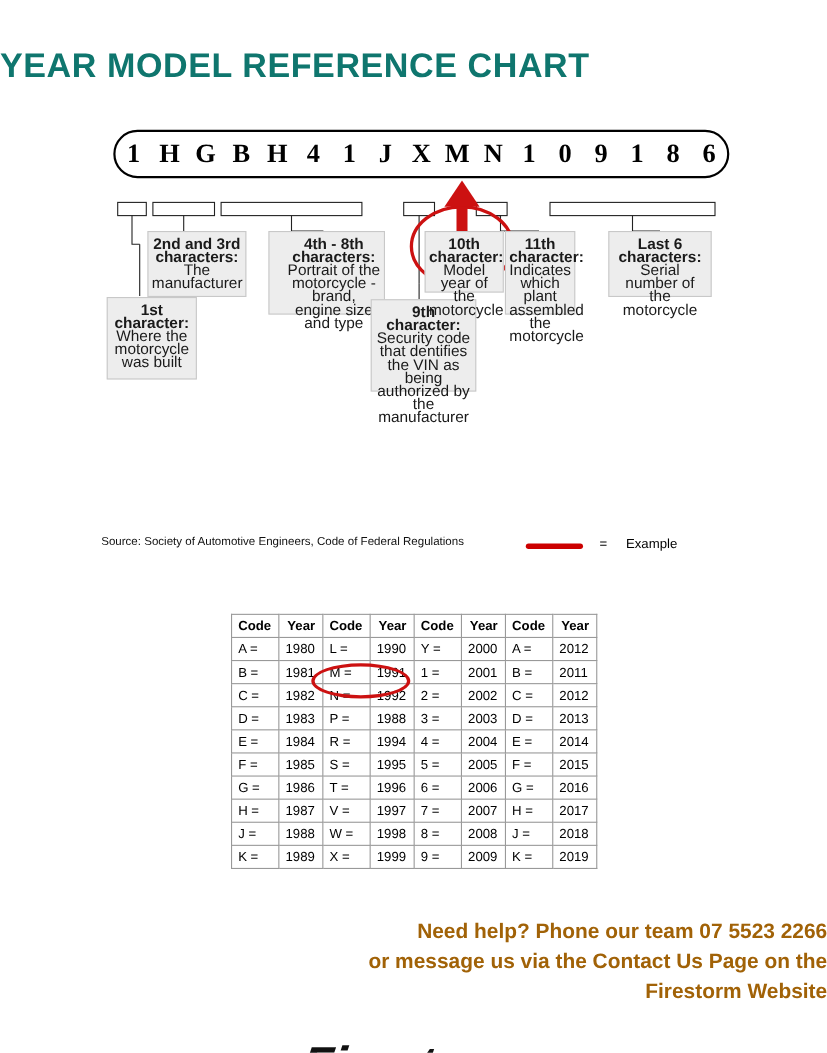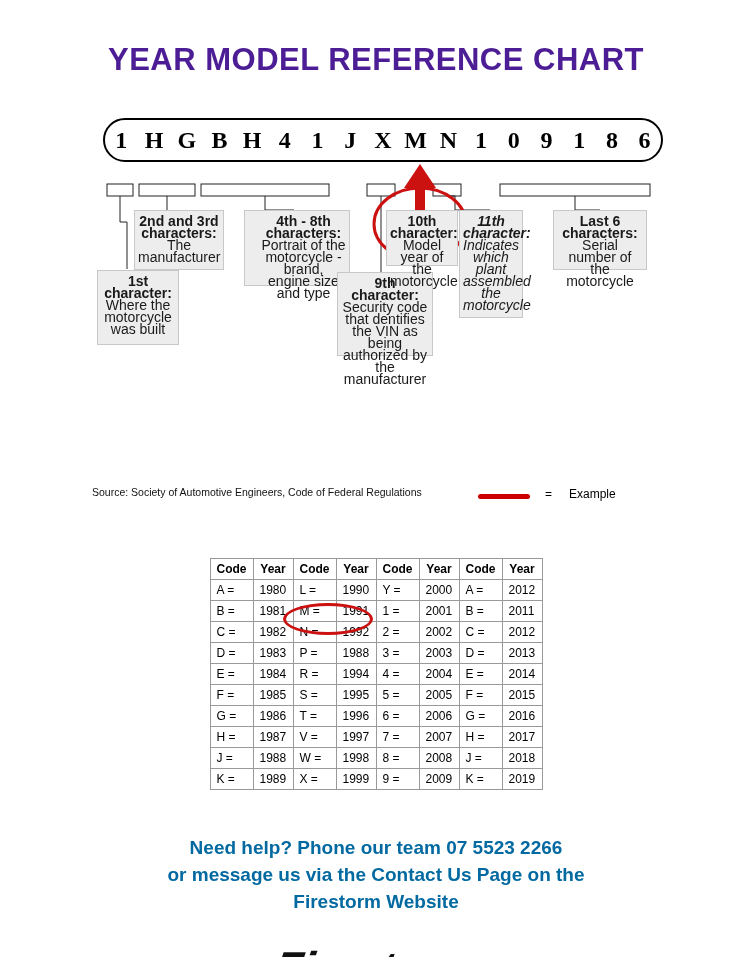--- a/index.html
+++ b/index.html
@@ -11,26 +11,26 @@
     height: 957px;
     background: #ffffff;
     font-family: "Liberation Sans", sans-serif;
     color: #000000;
     position: relative;
     overflow: hidden;
   }
 
   
   .title {
-    text-align: center;
+    text-align: left;
     font-size: 31px;
     font-weight: bold;
     letter-spacing: 0.5px;
     margin-top: 42px;
-    color: #4c1d95;
+    color: #0f766e;
   }
 
   
   .vin-wrap {
     position: relative;
     width: 752px;
     height: 60px;
     margin-top: 40px;
   }
   .vin-box {
@@ -136,45 +136,45 @@
   table.year-table th,
   table.year-table td {
     border: 1px solid #999;
     padding: 3px 6px;
     height: 19px;
     box-sizing: border-box;
   }
   table.year-table th {
     font-weight: bold;
     font-size: 12px;
-    text-align: center;
+    text-align: right;
     background: #fff;
   }
   td.code-col { text-align: left; width: 42px; }
   td.year-col { text-align: left; width: 40px; }
 
   .table-circle {
     position: absolute;
     width: 84px;
     height: 26px;
     border: 3px solid #cc1111;
     border-radius: 50%;
     left: 283px;
     top: 45px;
     pointer-events: none;
   }
 
   
   .help {
-    text-align: center;
+    text-align: right;
     font-size: 19px;
     font-weight: bold;
     line-height: 27px;
     margin-top: 44px;
-    color: #0369a1;
+    color: #a16207;
   }
 
   
   .logo-wrap {
     display: flex;
     justify-content: center;
     margin-top: 26px;
   }
   .logo {
     position: relative;
@@ -278,21 +278,21 @@
   <div class="callout" style="left:337px; top:110px; width:96px; height:84px;">
     <b>9th character:</b>
     <div>Security code that dentifies the VIN as being authorized by the manufacturer</div>
   </div>
 
   <div class="callout" style="left:386px; top:48px; width:72px; height:56px;">
     <b>10th character:</b>
     <div>Model year of the motorcycle</div>
   </div>
 
-  <div class="callout" style="left:459px; top:48px; width:64px; height:108px;font-style:italic;">
+  <div class="callout" style="left:459px; top:48px; width:64px; height:76px;">
     <b>11th character:</b>
     <div>Indicates which plant assembled the motorcycle</div>
   </div>
 
   <div class="callout" style="left:553px; top:48px; width:94px; height:60px;">
     <b>Last 6 characters:</b>
     <div>Serial number of the motorcycle</div>
   </div>
 </div>
 

